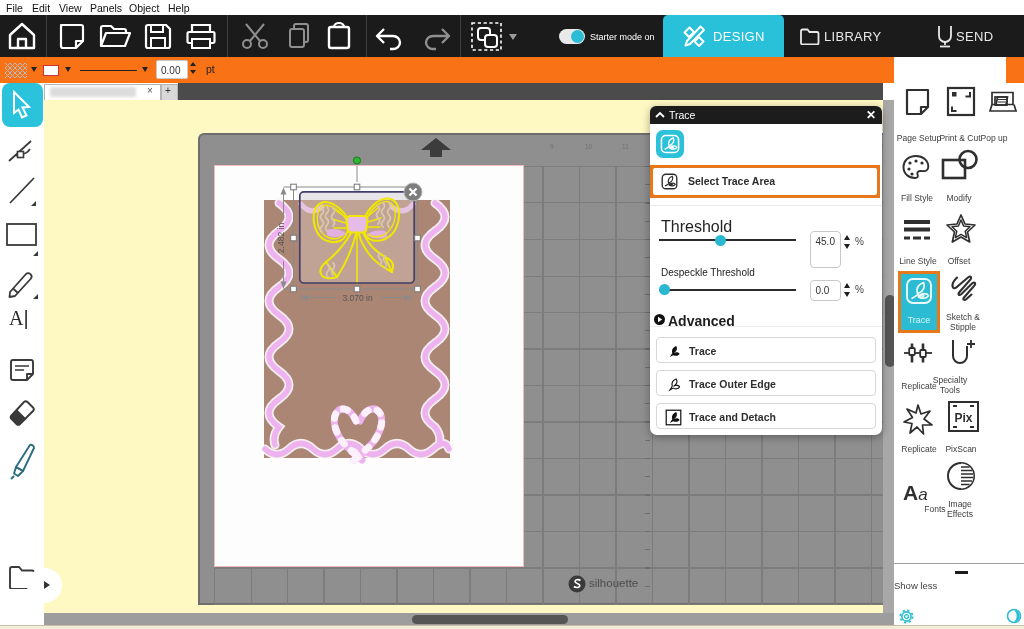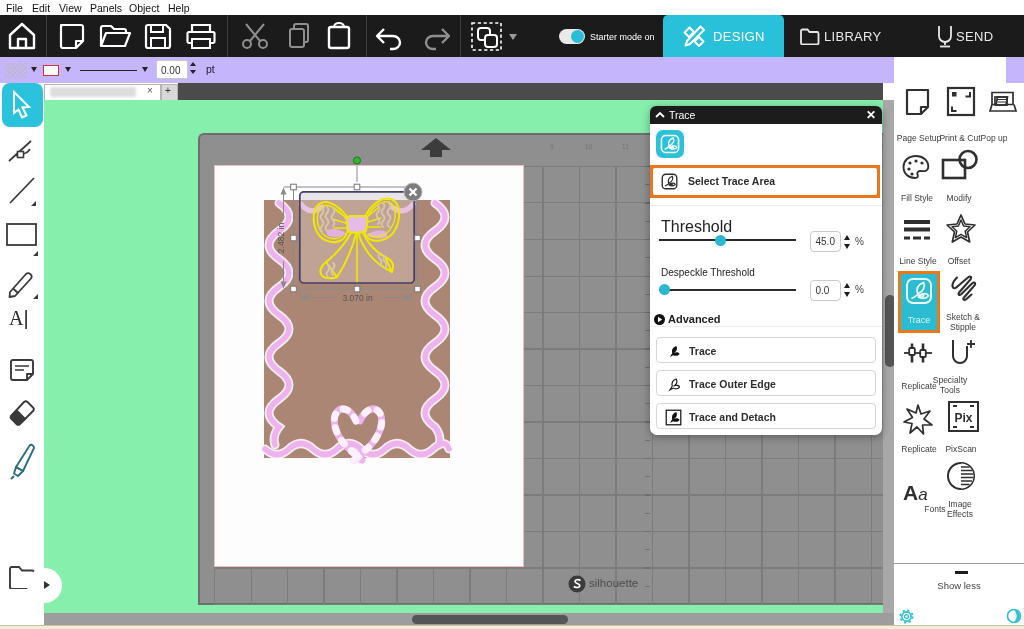--- a/index.html
+++ b/index.html
@@ -6,26 +6,26 @@
   html,body { width:1024px; height:629px; overflow:hidden; font-family:"Liberation Sans",sans-serif; background:#fff; }
   #app { position:relative; width:1024px; height:629px; background:#fff; }
   .abs { position:absolute; }
   
   #menubar { left:0; top:0; width:1024px; height:15px; background:#fff; color:#111; font-size:10.5px; }
   #menubar span { position:absolute; top:2px; }
   
   #toolbar { left:0; top:15px; width:1024px; height:42px; background:#1b1b1b; }
   .tsep { position:absolute; top:0; width:1px; height:42px; background:#3f3f3f; }
   
-  #optrow { left:0; top:57px; width:1024px; height:26px; background:#c4b5fd; }
+  #optrow { left:0; top:57px; width:1024px; height:26px; background:#f97316; }
   
   #tabrow { left:0; top:83px; width:1024px; height:17px; background:#fff; }
   #tabstrip { position:absolute; left:178px; top:0; width:705px; height:17px; background:#4b4b4b; }
   
-  #canvas { left:44px; top:100px; width:850px; height:529px; background:#86efac; overflow:hidden; }
+  #canvas { left:44px; top:100px; width:850px; height:529px; background:#fef9c3; overflow:hidden; }
   
   #lefttools { left:0; top:100px; width:44px; height:525px; background:#fff; }
   
   #rightpanel { left:894px; top:57px; width:112px; height:568px; background:#fff; }
   .rlabel { position:absolute; font-size:8.5px; color:#3c3c3c; text-align:center; line-height:9.5px; }
   
   #tracepanel { left:650px; top:106px; width:232px; height:329px; background:#fff; border-radius:7px; box-shadow:0 2px 8px rgba(0,0,0,0.35); }
   .pbtn { position:absolute; left:6px; width:220px; height:26px; border:1px solid #d6d6d6; border-radius:4px; background:#fff; }
   .pbtn .txt { position:absolute; left:32px; top:7px; font-size:10.5px; font-weight:bold; color:#2e2e2e; }
   
@@ -442,21 +442,21 @@
       <path d="M15 2.5 a 12.5 12.5 0 0 1 0 25 z" fill="#fff" stroke="none"></path>
       <g stroke="#2f2f2f" stroke-width="1.6">
         <path d="M15 6 h8.5 M15 9.5 h11 M15 13 h12.3 M15 16.5 h12.3 M15 20 h11 M15 23.5 h8.5"></path>
       </g>
     </svg>
     <div class="rlabel" style="left:0px;top:448px;width:44px;margin-left:19px;">Fonts</div>
     <div class="rlabel" style="left:42px;top:443px;width:48px;">Image<br>Effects</div>
 
     <div class="abs" style="left:0;top:505.5px;width:130px;height:1px;background:#9b9b9b;"></div>
     <div class="abs" style="left:61px;top:514px;width:13px;height:2.6px;background:#1d1d1d;"></div>
-    <div class="abs" style="left:0;top:523px;width:130px;text-align:center;font-size:9.5px;color:#444;">Show less</div>
+    <div class="abs" style="left:0;top:523px;width:130px;font-size:9.5px;color:#444;">Show less</div>
     <svg class="abs" style="left:4px;top:551px" width="17" height="17" viewBox="0 0 17 17">
       <circle cx="8.5" cy="8.5" r="6.2" fill="none" stroke="#2bbdd6" stroke-width="1.6" stroke-dasharray="2.4 2.47"></circle>
       <circle cx="8.5" cy="8.5" r="4.6" fill="none" stroke="#2bbdd6" stroke-width="1.6"></circle>
       <circle cx="8.5" cy="8.5" r="1.9" fill="none" stroke="#2bbdd6" stroke-width="1.4"></circle>
     </svg>
     <svg class="abs" style="left:112px;top:551px" width="16" height="16" viewBox="0 0 16 16">
       <circle cx="8" cy="8" r="6.5" fill="none" stroke="#2bbdd6" stroke-width="1.6"></circle>
       <path d="M8 2.2 a5.8 5.8 0 0 1 0 11.6 a7.5 7.5 0 0 0 0 -11.6 z" fill="#2bbdd6"></path>
     </svg>
   </div>
@@ -492,38 +492,38 @@
         <path d="M6.5 21.5 C10 19.5 12.2 18.2 13.8 16.8"></path>
         <ellipse cx="16.8" cy="19" rx="2" ry="1.1" transform="rotate(-20 16.8 19)"></ellipse>
       </g>
     </svg>
     <div class="abs" style="left:38px;top:69px;font-size:10.5px;font-weight:bold;color:#2b2b2b;">Select Trace Area</div>
     <div class="abs" style="left:0;top:99px;width:232px;height:1px;background:#ececec;"></div>
 
     <div class="abs" style="left:11px;top:112px;font-size:16px;color:#222;">Threshold</div>
     <div class="abs" style="left:8.6px;top:133.4px;width:137px;height:1.8px;background:#2b2b2b;"></div>
     <div class="abs" style="left:64.7px;top:128.8px;width:11px;height:11px;border-radius:50%;background:#2ab7d0;"></div>
-    <div class="abs" style="left:159.5px;top:125.3px;width:31px;height:21px;border:1px solid #c9c9c9;border-radius:4px;background:#fff;font-size:10px;color:#333;line-height:20px;padding-left:5px;">45.0</div>
+    <div class="abs" style="left:159.5px;top:125.3px;width:31px;height:37px;border:1px solid #c9c9c9;border-radius:4px;background:#fff;font-size:10px;color:#333;line-height:20px;padding-left:5px;">45.0</div>
     <div class="abs" style="left:194px;top:129px;width:0;height:0;border-left:3.5px solid transparent;border-right:3.5px solid transparent;border-bottom:5.5px solid #1d1d1d;"></div>
     <div class="abs" style="left:194px;top:138px;width:0;height:0;border-left:3.5px solid transparent;border-right:3.5px solid transparent;border-top:5.5px solid #1d1d1d;"></div>
     <div class="abs" style="left:205px;top:130px;font-size:10px;color:#444;">%</div>
 
     <div class="abs" style="left:11px;top:160.5px;font-size:10px;color:#222;">Despeckle Threshold</div>
     <div class="abs" style="left:8.6px;top:183px;width:137px;height:1.8px;background:#2b2b2b;"></div>
     <div class="abs" style="left:9px;top:178.4px;width:11px;height:11px;border-radius:50%;background:#2ab7d0;"></div>
     <div class="abs" style="left:159.5px;top:173.7px;width:31px;height:21px;border:1px solid #c9c9c9;border-radius:4px;background:#fff;font-size:10px;color:#333;line-height:20px;padding-left:5px;">0.0</div>
     <div class="abs" style="left:194px;top:177px;width:0;height:0;border-left:3.5px solid transparent;border-right:3.5px solid transparent;border-bottom:5.5px solid #1d1d1d;"></div>
     <div class="abs" style="left:194px;top:186px;width:0;height:0;border-left:3.5px solid transparent;border-right:3.5px solid transparent;border-top:5.5px solid #1d1d1d;"></div>
     <div class="abs" style="left:205px;top:178px;font-size:10px;color:#444;">%</div>
 
     <svg class="abs" style="left:4px;top:208px" width="11" height="11" viewBox="0 0 11 11">
       <circle cx="5.5" cy="5.5" r="5.5" fill="#111"></circle>
       <path d="M4 2.8 L8.2 5.5 L4 8.2 Z" fill="#fff"></path>
     </svg>
-    <div class="abs" style="left:18px;top:207px;font-size:11px;font-weight:bold;color:#1d1d1d;">Advanced</div>
+    <div class="abs" style="left:18px;top:207px;font-size:14px;font-weight:bold;color:#1d1d1d;">Advanced</div>
     <div class="abs" style="left:0;top:220px;width:232px;height:1px;background:#ececec;"></div>
 
     <div class="pbtn" style="top:231px;">
       <svg class="abs" style="left:8px;top:5px" width="17" height="17" viewBox="0 0 28 28">
         <path d="M12 17 C10.5 11.5 13 7 18.5 5 C21 9 19.5 14.5 14 16.8 C18 14.5 23 15 24 18 C22 21.5 16.5 22 13.5 20 L8 23 C9.5 20.5 11 18.5 12 17 Z" fill="#111"></path>
       </svg>
       <div class="txt">Trace</div>
     </div>
     <div class="pbtn" style="top:264px;">
       <svg class="abs" style="left:8px;top:5px" width="17" height="17" viewBox="0 0 28 28">

